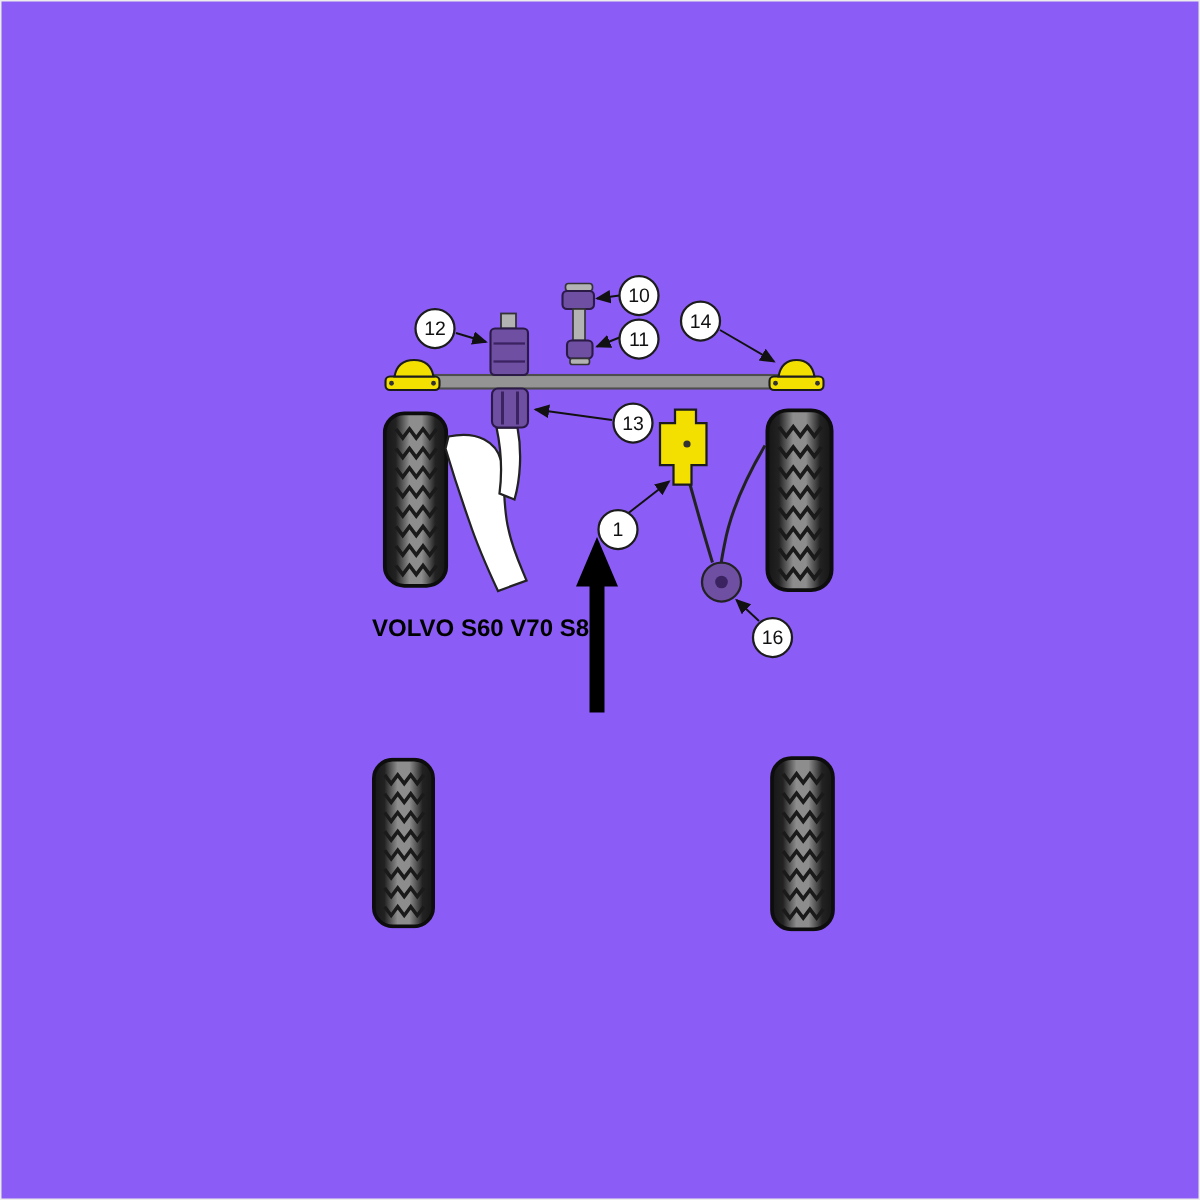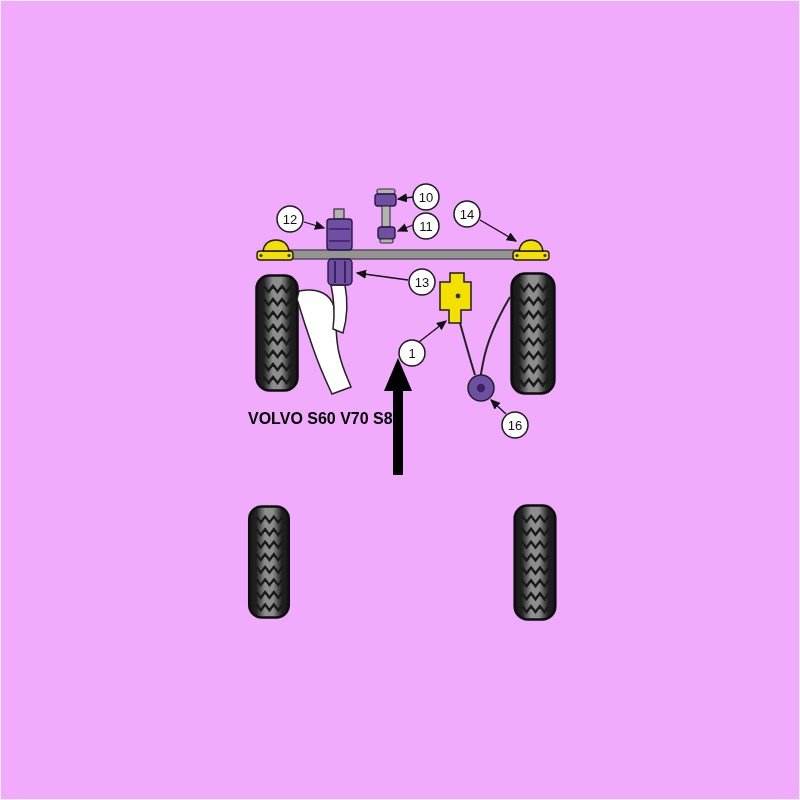--- a/index.html
+++ b/index.html
@@ -1,17 +1,17 @@
 <!DOCTYPE html>
 <html><head>
 <meta charset="utf-8">
 <style>
   html,body{margin:0;padding:0;background:#fff;}
   .stage{
-    width:798px;height:798px;margin:0 auto;background:#f0abfc;
+    width:798px;height:798px;margin:0 auto;background:#8b5cf6;
     border:1px solid #ececec;position:relative;overflow:hidden;
     font-family:"Liberation Sans", sans-serif;
   }
   svg{display:block;}
   .callout-circle{fill:#ffffff;stroke:#1c1c1c;stroke-width:1.5;}
   .callout-num{font-family:"Liberation Sans", sans-serif;font-size:13px;fill:#111;text-anchor:middle;}
   .leader{stroke:#111;stroke-width:1.3;fill:none;}
   .outline{stroke:#222;stroke-width:1.5;}
   .title-text{font-family:"Liberation Sans", sans-serif;font-size:16px;font-weight:bold;fill:#000;}
 </style>

